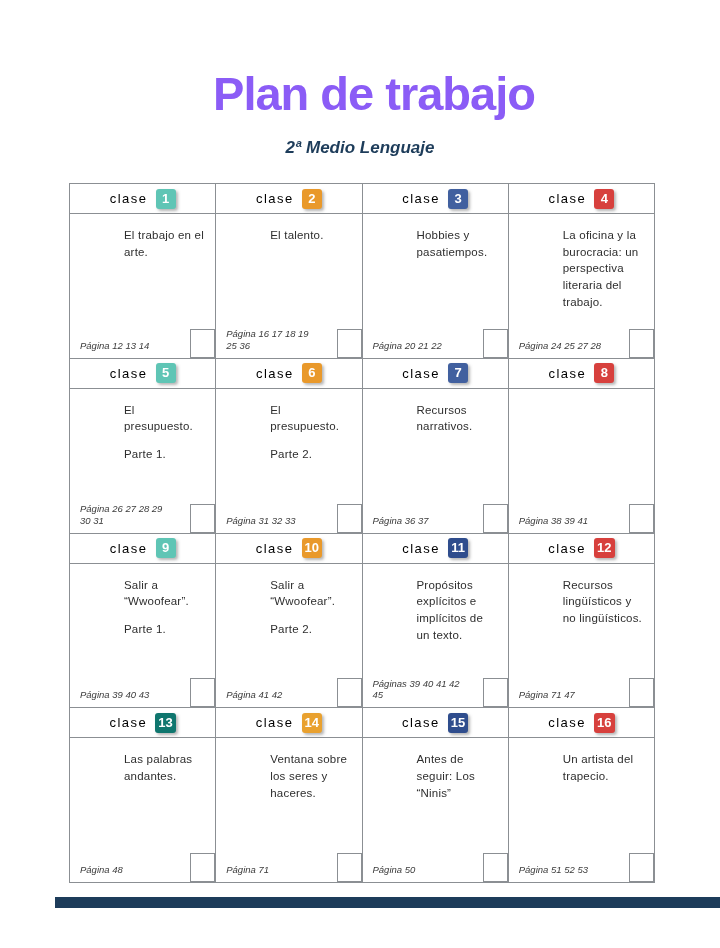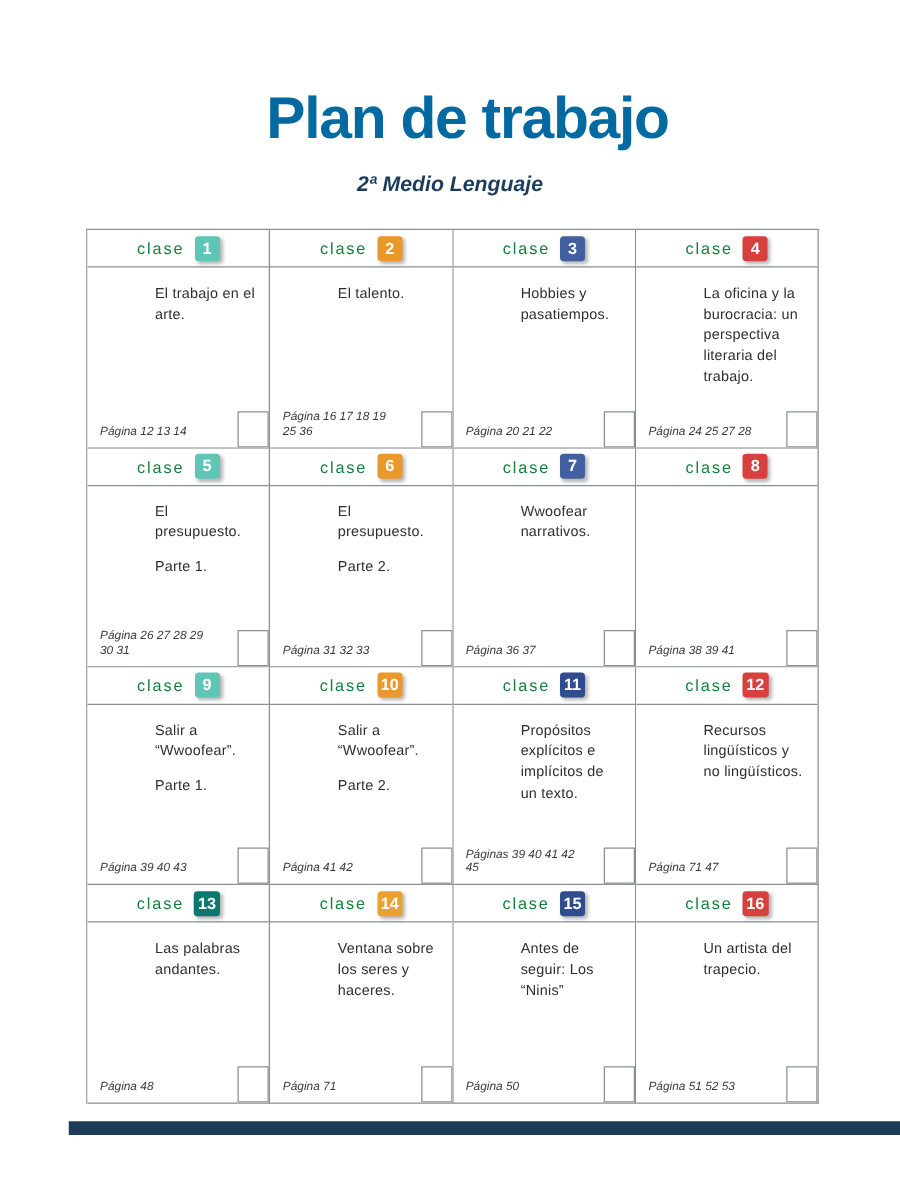--- a/index.html
+++ b/index.html
@@ -12,38 +12,38 @@
   .subtitle { position:absolute; top:138px; left:0; width:720px; text-align:center;
               font-size:17px; font-style:italic; font-weight:700; }
 
   .grid { position:absolute; left:69px; top:183px; width:586px; height:700px;
           display:grid; grid-template-columns:repeat(4,1fr); grid-template-rows:repeat(4,1fr);
           border-top:1px solid #8b8f93; border-left:1px solid #8b8f93; }
   .card { position:relative; border-right:1px solid #8b8f93; border-bottom:1px solid #8b8f93;
           background:#fff; }
   .card-header { height:30px; border-bottom:1px solid #8b8f93;
                  display:flex; align-items:center; justify-content:center; gap:8px; }
-  .clase-label { color:#15803d; font-size:13px; letter-spacing:1.5px; }
+  .clase-label { color:#000000; font-size:13px; letter-spacing:1.5px; }
   .badge { display:inline-block; min-width:20px; height:20px; line-height:20px;
            padding:0 3px; border-radius:3px; color:#fff; font-size:13px; font-weight:700;
            text-align:center; box-shadow:2px 2px 3px rgba(110,110,110,.5); }
   .card-body { padding:13px 10px 0 10px; font-size:11.5px; line-height:1.45;
                color:#2e2e2e; letter-spacing:.2px; }
   .card-body p { margin:0 0 11px 0;padding-left:44px; }
   .pages { position:absolute; left:10px; right:46px; bottom:6px;
            font-size:9.5px; font-style:italic; color:#3a3a3a; line-height:1.25; }
   .checkbox { position:absolute; right:0; bottom:0; width:25px; height:29px;
               border:1px solid #8b8f93; background:#fff; }
   .bottom-bar { position:absolute; left:55px; right:0; top:897px; height:11px; }
 </style>
 </head>
 <body>
 
 <div class="page">
-  <h1 class="title" style="color: #0369a1; padding-left: 28px;">Plan de trabajo</h1>
+  <h1 class="title" style="color: #8b5cf6; padding-left: 28px;">Plan de trabajo</h1>
   <div class="subtitle" style="color: rgb(29, 60, 90); text-align: center;">2ª Medio Lenguaje</div>
   <div class="grid" id="cards-grid">
       <div class="card">
         <div class="card-header">
           <span class="clase-label">clase</span>
           <span class="badge" style="background: rgb(95, 197, 181);">1</span>
         </div>
         <div class="card-body">
           <p>El trabajo en el arte.</p>
         </div>
@@ -106,21 +106,21 @@
         </div>
         <span class="pages">Página 31 32 33</span>
         <span class="checkbox"></span>
       </div>
       <div class="card">
         <div class="card-header">
           <span class="clase-label">clase</span>
           <span class="badge" style="background: rgb(65, 96, 159);">7</span>
         </div>
         <div class="card-body">
-          <p>Wwoofear narrativos.</p>
+          <p>Recursos narrativos.</p>
         </div>
         <span class="pages">Página 36 37</span>
         <span class="checkbox"></span>
       </div>
       <div class="card">
         <div class="card-header">
           <span class="clase-label">clase</span>
           <span class="badge" style="background: rgb(215, 64, 61);">8</span>
         </div>
         <span class="pages">Página 38 39 41</span>

